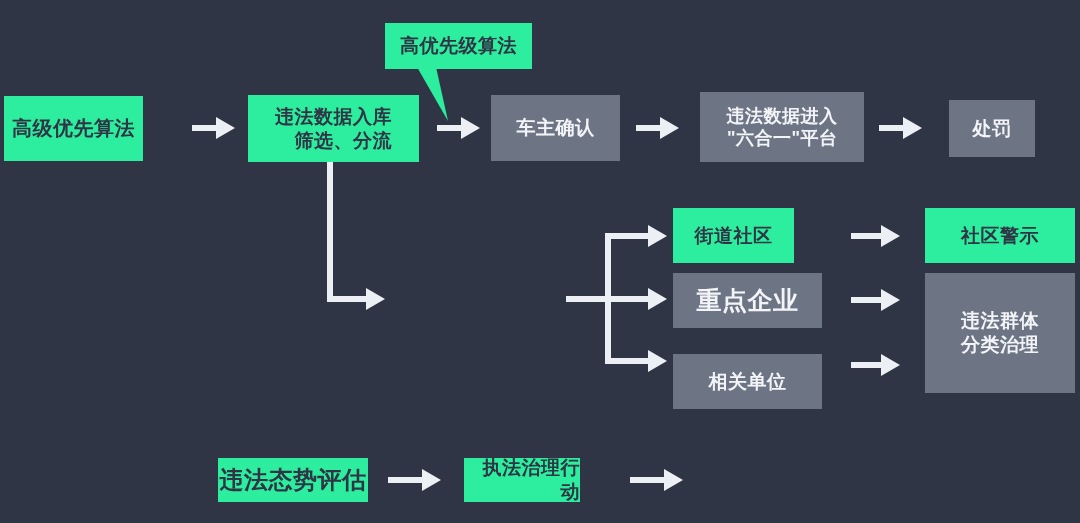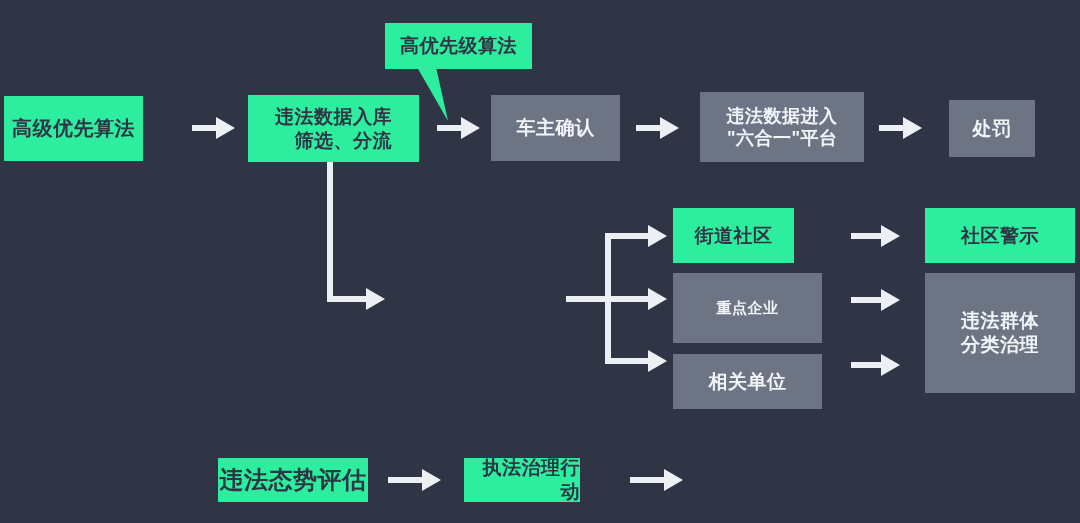--- a/index.html
+++ b/index.html
@@ -144,21 +144,21 @@
   </div>
 
   <div class="line-h" style="left:605px; top:358px; width:38px;"></div>
   <div class="arrow-h" style="left:637px; top:361px; width:30px;">
     <div class="shaft" style="width:12px;"></div>
     <div class="head" style="left:11px;"></div>
   </div>
 
   <div class="node green" style="left:673px; top:208px; width:121px; height:55px; font-size:19px;">街道社区</div>
 
-  <div class="node gray" style="left:673px; top:273px; width:149px; height:70px; font-size:15px;">重点企业</div>
+  <div class="node gray" style="left:673px; top:273px; width:149px; height:55px; font-size:25px;">重点企业</div>
 
   <div class="node gray" style="left:673px; top:354px; width:149px; height:55px; font-size:19px;">相关单位</div>
 
   <div class="arrow-h" style="left:851px; top:236px; width:52px;">
     <div class="shaft" style="width:32px;"></div>
     <div class="head" style="left:30px;"></div>
   </div>
 
   <div class="arrow-h" style="left:851px; top:300px; width:52px;">
     <div class="shaft" style="width:32px;"></div>

